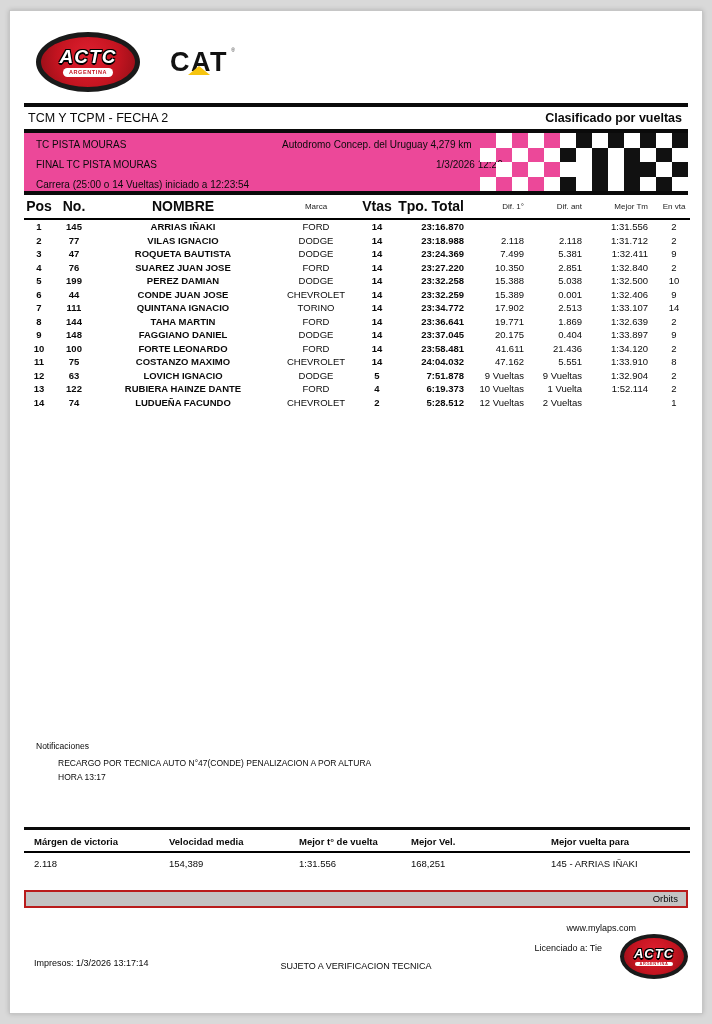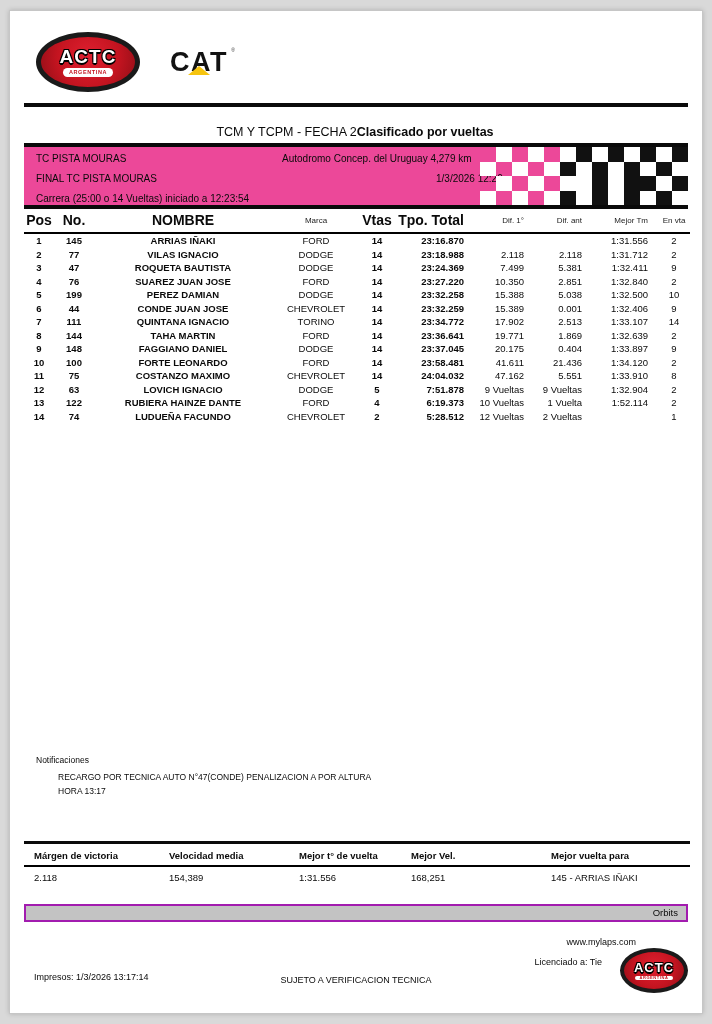--- a/index.html
+++ b/index.html
@@ -24,21 +24,21 @@
   
   .header { display: flex; align-items: center; padding: 18px 26px 8px 26px; height: 92px; }
   .actc-logo { position: relative; width: 104px; height: 60px; flex: 0 0 auto; }
   .actc-oval {
     position: absolute; inset: 0;
     background: radial-gradient(circle at 50% 40%, #e02030 0%, #c41420 55%, #8e0e17 100%);
     border: 5px solid #1a1a1a; border-radius: 50%;
     display: flex; flex-direction: column; align-items: center; justify-content: center;
   }
   .actc-text {
-    color: #fff; font-weight: bold; font-size: 19px; letter-spacing: 1px; line-height: 1;
+    color: #fff; font-weight: bold; font-style: italic; font-size: 19px; letter-spacing: 1px; line-height: 1;
     text-shadow: 1px 1px 0 #000, -1px -1px 0 #000, 1px -1px 0 #000, -1px 1px 0 #000, 0 2px 0 #000;
   }
   .actc-sub {
     margin-top: 2px; background: #fff; color: #c41420; font-weight: bold;
     font-size: 5.5px; letter-spacing: .6px; padding: 1px 6px; border-radius: 5px; line-height: 1.1;
   }
   .header-center { flex: 1; text-align: center; padding: 0 8px; }
   .header-title { font-size: 11px; font-weight: bold; letter-spacing: .2px; }
   .header-line  { font-size: 9.5px; margin-top: 8px; }
   .cat-logo { flex: 0 0 auto; width: 88px; text-align: right; }
@@ -49,22 +49,22 @@
     width: 0; height: 0;
     border-left: 11px solid transparent; border-right: 11px solid transparent;
     border-bottom: 9px solid #f6c40e;
   }
   .cat-reg { position: absolute; top: -1px; right: -7px; font-size: 5px; color: #333; }
 
   
   .title-bar {
     margin: 0 14px;
     border-top: 4px solid #0a0a0a;
-    display: flex; justify-content: center; align-items: center;
-    padding: 18px 6px 4px 4px; font-size: 12.5px;
+    display: flex; justify-content: space-between; align-items: center;
+    padding: 4px 6px 4px 4px; font-size: 12.5px;
   }
   .title-right { font-weight: bold; }
 
   
   .banner {
     margin: 0 14px; background: #ec4899; position: relative; height: 66px;
     border-top: 4px solid #0a0a0a; border-bottom: 4px solid #0a0a0a;
   }
   .banner-row { position: relative; height: 20px; line-height: 20px; font-size: 10px; padding-left: 12px; }
   .banner-row:first-child { margin-top: 2px; }
@@ -101,21 +101,21 @@
     border-top: 3px solid #0a0a0a;
   }
   .summary th {
     font-size: 9.5px; font-weight: bold; text-align: left;
     padding: 6px 0 4px 10px; border-bottom: 2px solid #000;
   }
   .summary td { font-size: 9.5px; padding: 5px 0 9px 10px; }
 
   
   .orbits {
-    margin: 12px 14px 0; background: #c3c3c3; border: 2px solid #a21caf;
+    margin: 12px 14px 0; background: #c3c3c3; border: 2px solid #b91c1c;
     height: 18px; line-height: 14px; text-align: right; padding-right: 8px; font-size: 9.5px;
   }
 
   
   .footer { position: relative; height: 104px; margin: 0 14px; font-size: 9px; }
   .f-web     { position: absolute; top: 15px; right: 52px; }
   .f-lic     { position: absolute; top: 35px; right: 86px; text-align: right; }
   .f-logo    { position: absolute; top: 26px; right: 0; width: 68px; height: 45px; }
   .f-logo .actc-text { font-size: 13px; }
   .f-logo .actc-sub  { font-size: 4px; padding: 0 4px; }

